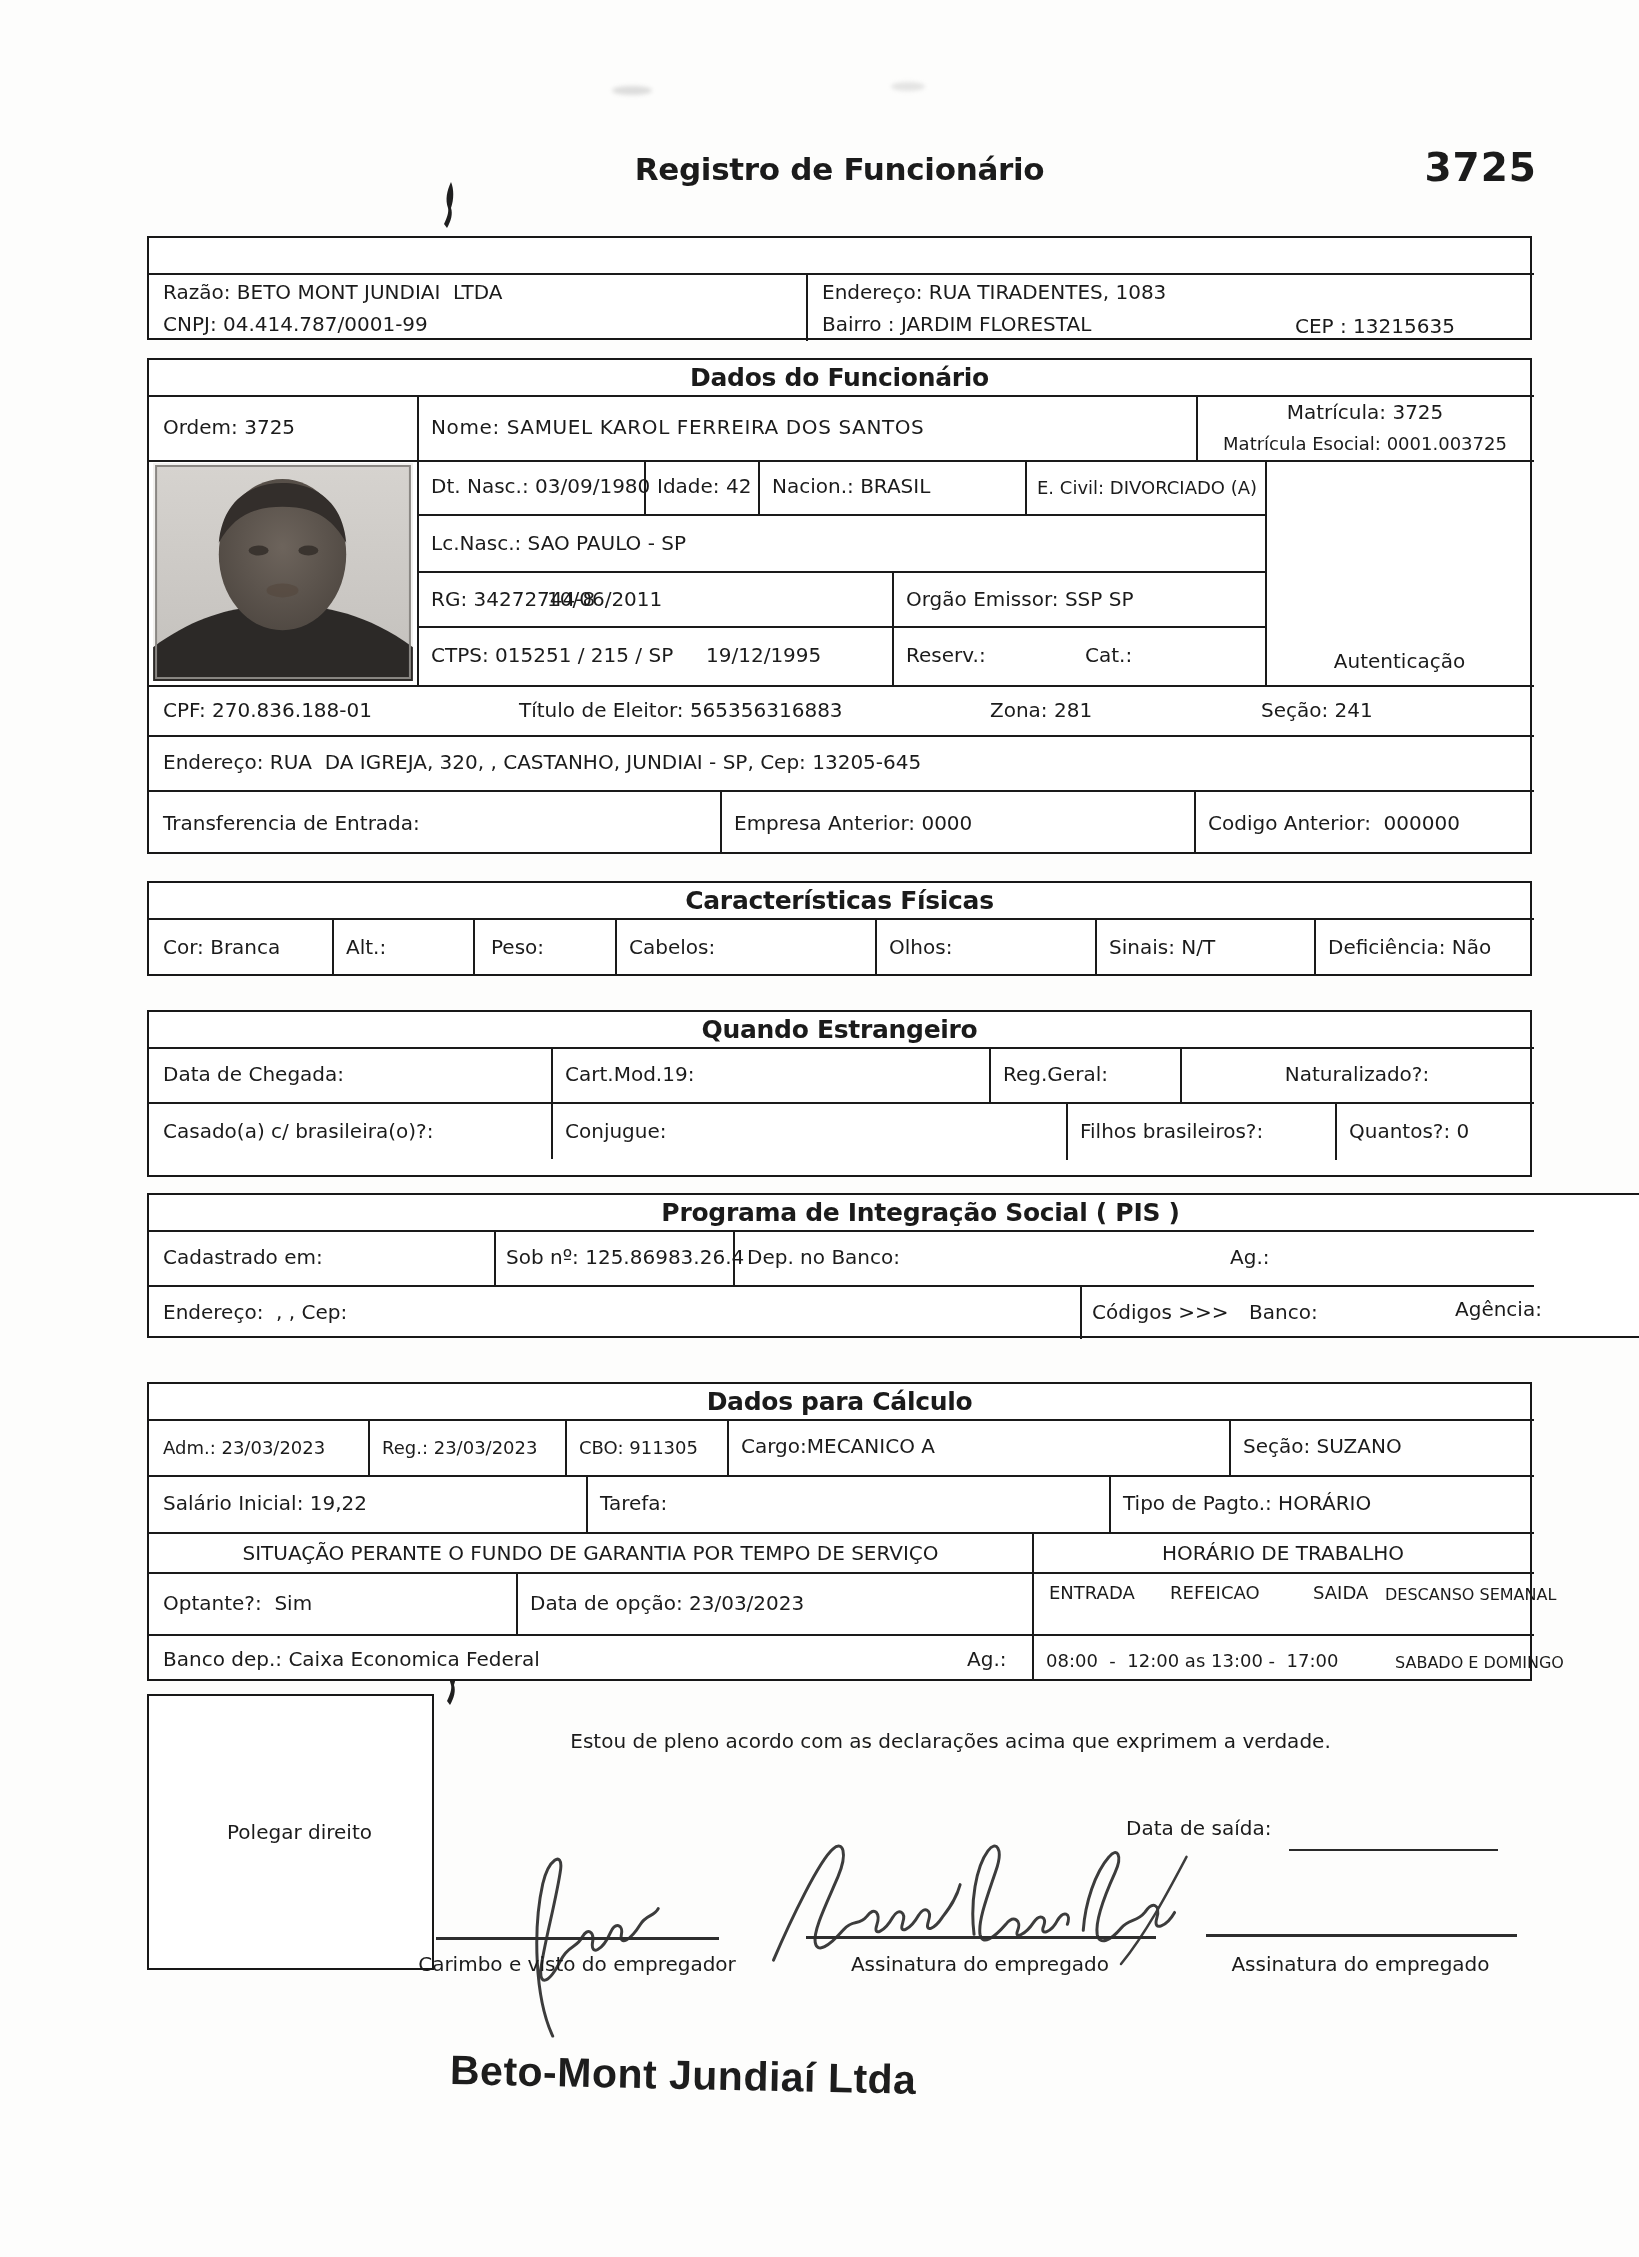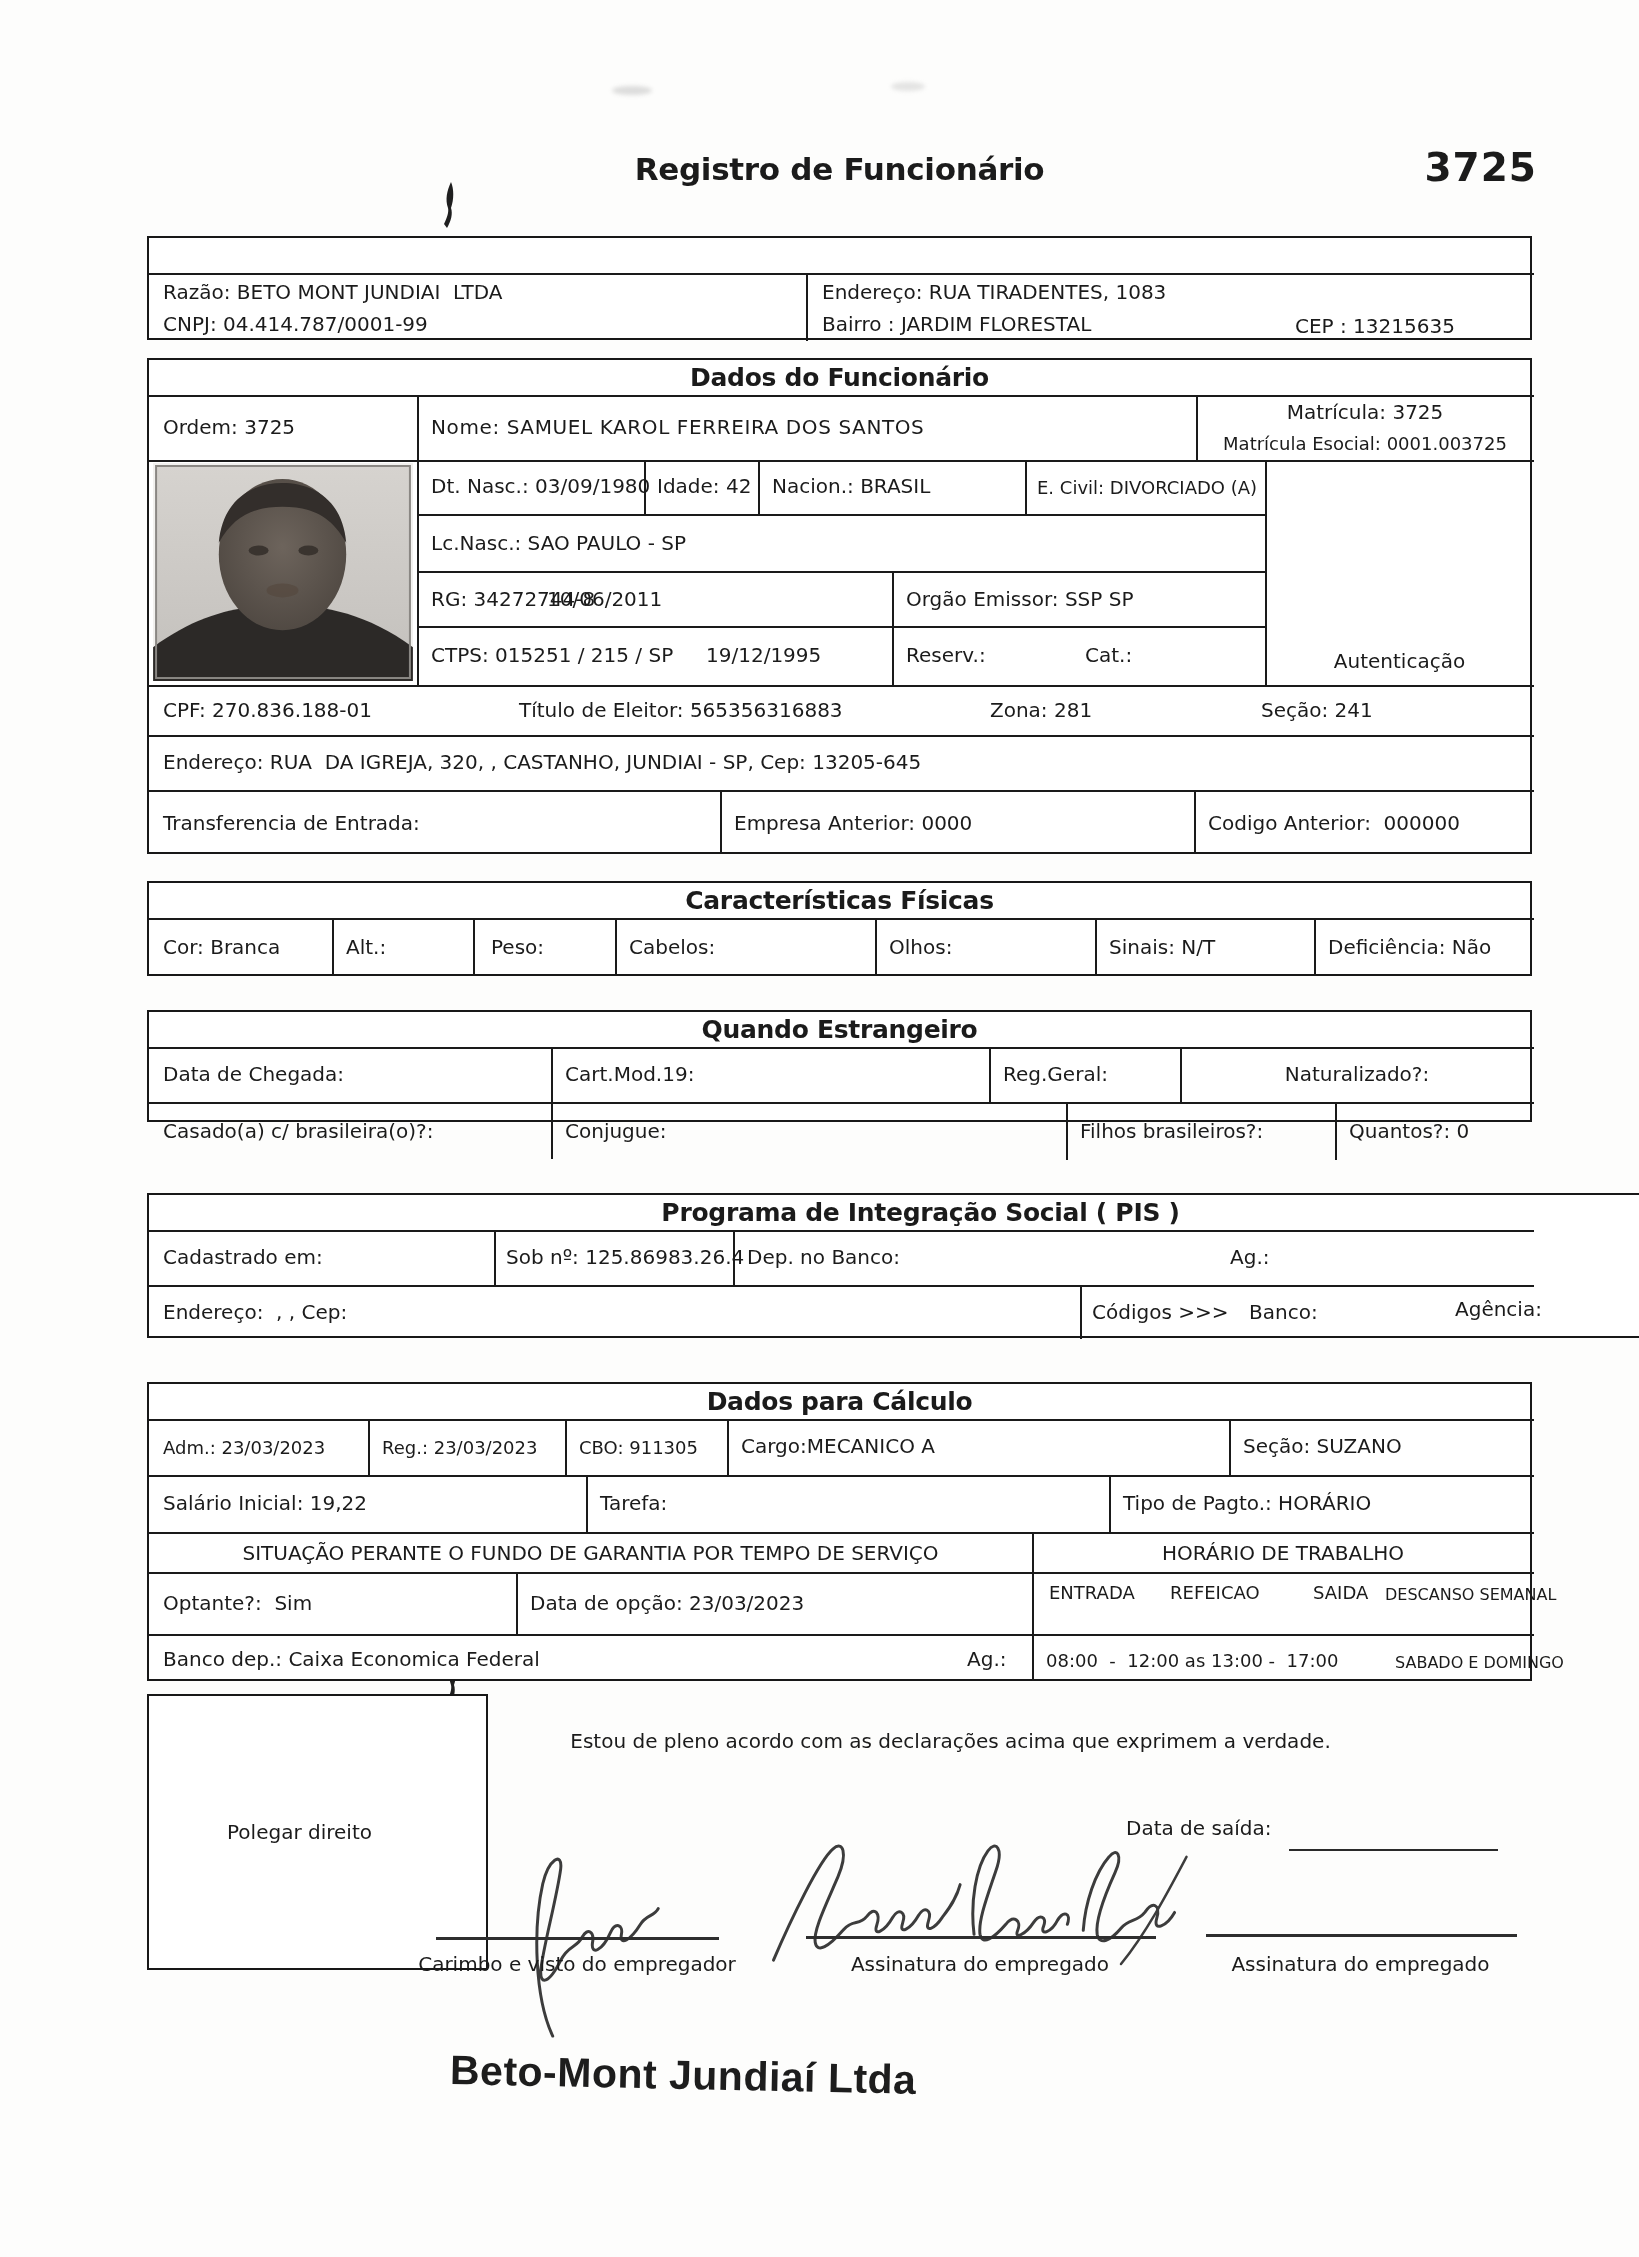--- a/index.html
+++ b/index.html
@@ -142,21 +142,21 @@
     <div class="vline" style="left:1165px;top:35px;height:58px;"></div>
     <div class="lbl" style="left:14px;top:52px;">Cor: Branca</div>
     <div class="lbl" style="left:197px;top:52px;">Alt.:</div>
     <div class="lbl" style="left:342px;top:52px;">Peso:</div>
     <div class="lbl" style="left:480px;top:52px;">Cabelos:</div>
     <div class="lbl" style="left:740px;top:52px;">Olhos:</div>
     <div class="lbl" style="left:960px;top:52px;">Sinais: N/T</div>
     <div class="lbl" style="left:1179px;top:52px;">Deficiência: Não</div>
   </div>
 
-  <div class="box" style="left:147px;top:1010px;width:1385px;height:112px;">
+  <div class="box" style="left:147px;top:1010px;width:1385px;height:167px;">
     <div class="hdr">Quando Estrangeiro</div>
     <div class="hline" style="left:0;top:35px;width:1385px;"></div>
     <div class="vline" style="left:402px;top:35px;height:112px;"></div>
     <div class="vline" style="left:840px;top:35px;height:55px;"></div>
     <div class="vline" style="left:1031px;top:35px;height:55px;"></div>
     <div class="lbl" style="left:14px;top:50px;">Data de Chegada:</div>
     <div class="lbl" style="left:416px;top:50px;">Cart.Mod.19:</div>
     <div class="lbl" style="left:854px;top:50px;">Reg.Geral:</div>
     <div class="lbl ctr" style="left:1031px;top:50px;width:354px;">Naturalizado?:</div>
     <div class="hline" style="left:0;top:90px;width:1385px;"></div>
@@ -215,21 +215,21 @@
     <div class="lbl sm" style="left:1021px;top:197px;">REFEICAO</div>
     <div class="lbl sm" style="left:1164px;top:197px;">SAIDA</div>
     <div class="lbl xs" style="left:1236px;top:199px;">DESCANSO SEMANAL</div>
     <div class="hline" style="left:0;top:250px;width:1385px;"></div>
     <div class="lbl" style="left:14px;top:263px;">Banco dep.: Caixa Economica Federal</div>
     <div class="lbl" style="left:818px;top:263px;">Ag.:</div>
     <div class="lbl sm" style="left:897px;top:265px;">08:00  -  12:00 as 13:00 -  17:00</div>
     <div class="lbl xs" style="left:1246px;top:267px;">SABADO E DOMINGO</div>
   </div>
 
-  <div class="box" style="left:147px;top:1694px;width:341px;height:276px;">
+  <div class="box" style="left:147px;top:1694px;width:287px;height:276px;">
     <div class="lbl ctr" style="left:0;top:124px;width:301px;">Polegar direito</div>
   </div>
 
   <div class="lbl ctr" style="left:453px;top:1729px;width:995px;">Estou de pleno acordo com as declarações acima que exprimem a verdade.</div>
 
   <div class="lbl" style="left:1126px;top:1816px;">Data de saída:</div>
   <div class="hline" style="left:1289px;top:1849px;width:209px;background:#2a2a2a;"></div>
 
   <svg class="abs" style="left:483px;top:1839px;" width="229" height="204" viewBox="0 0 230 205">
     <path d="M70,198 C52,160 50,90 60,45 C66,20 80,12 78,30 C74,60 60,110 58,132 C57,147 66,146 78,122 C86,106 94,110 100,98 C105,89 112,93 110,104 C108,118 120,112 128,94 C133,83 141,86 139,96 C137,108 148,102 158,86 C164,76 172,78 176,70" fill="none" stroke="#3c3c3c" stroke-width="3" stroke-linecap="round"></path>

